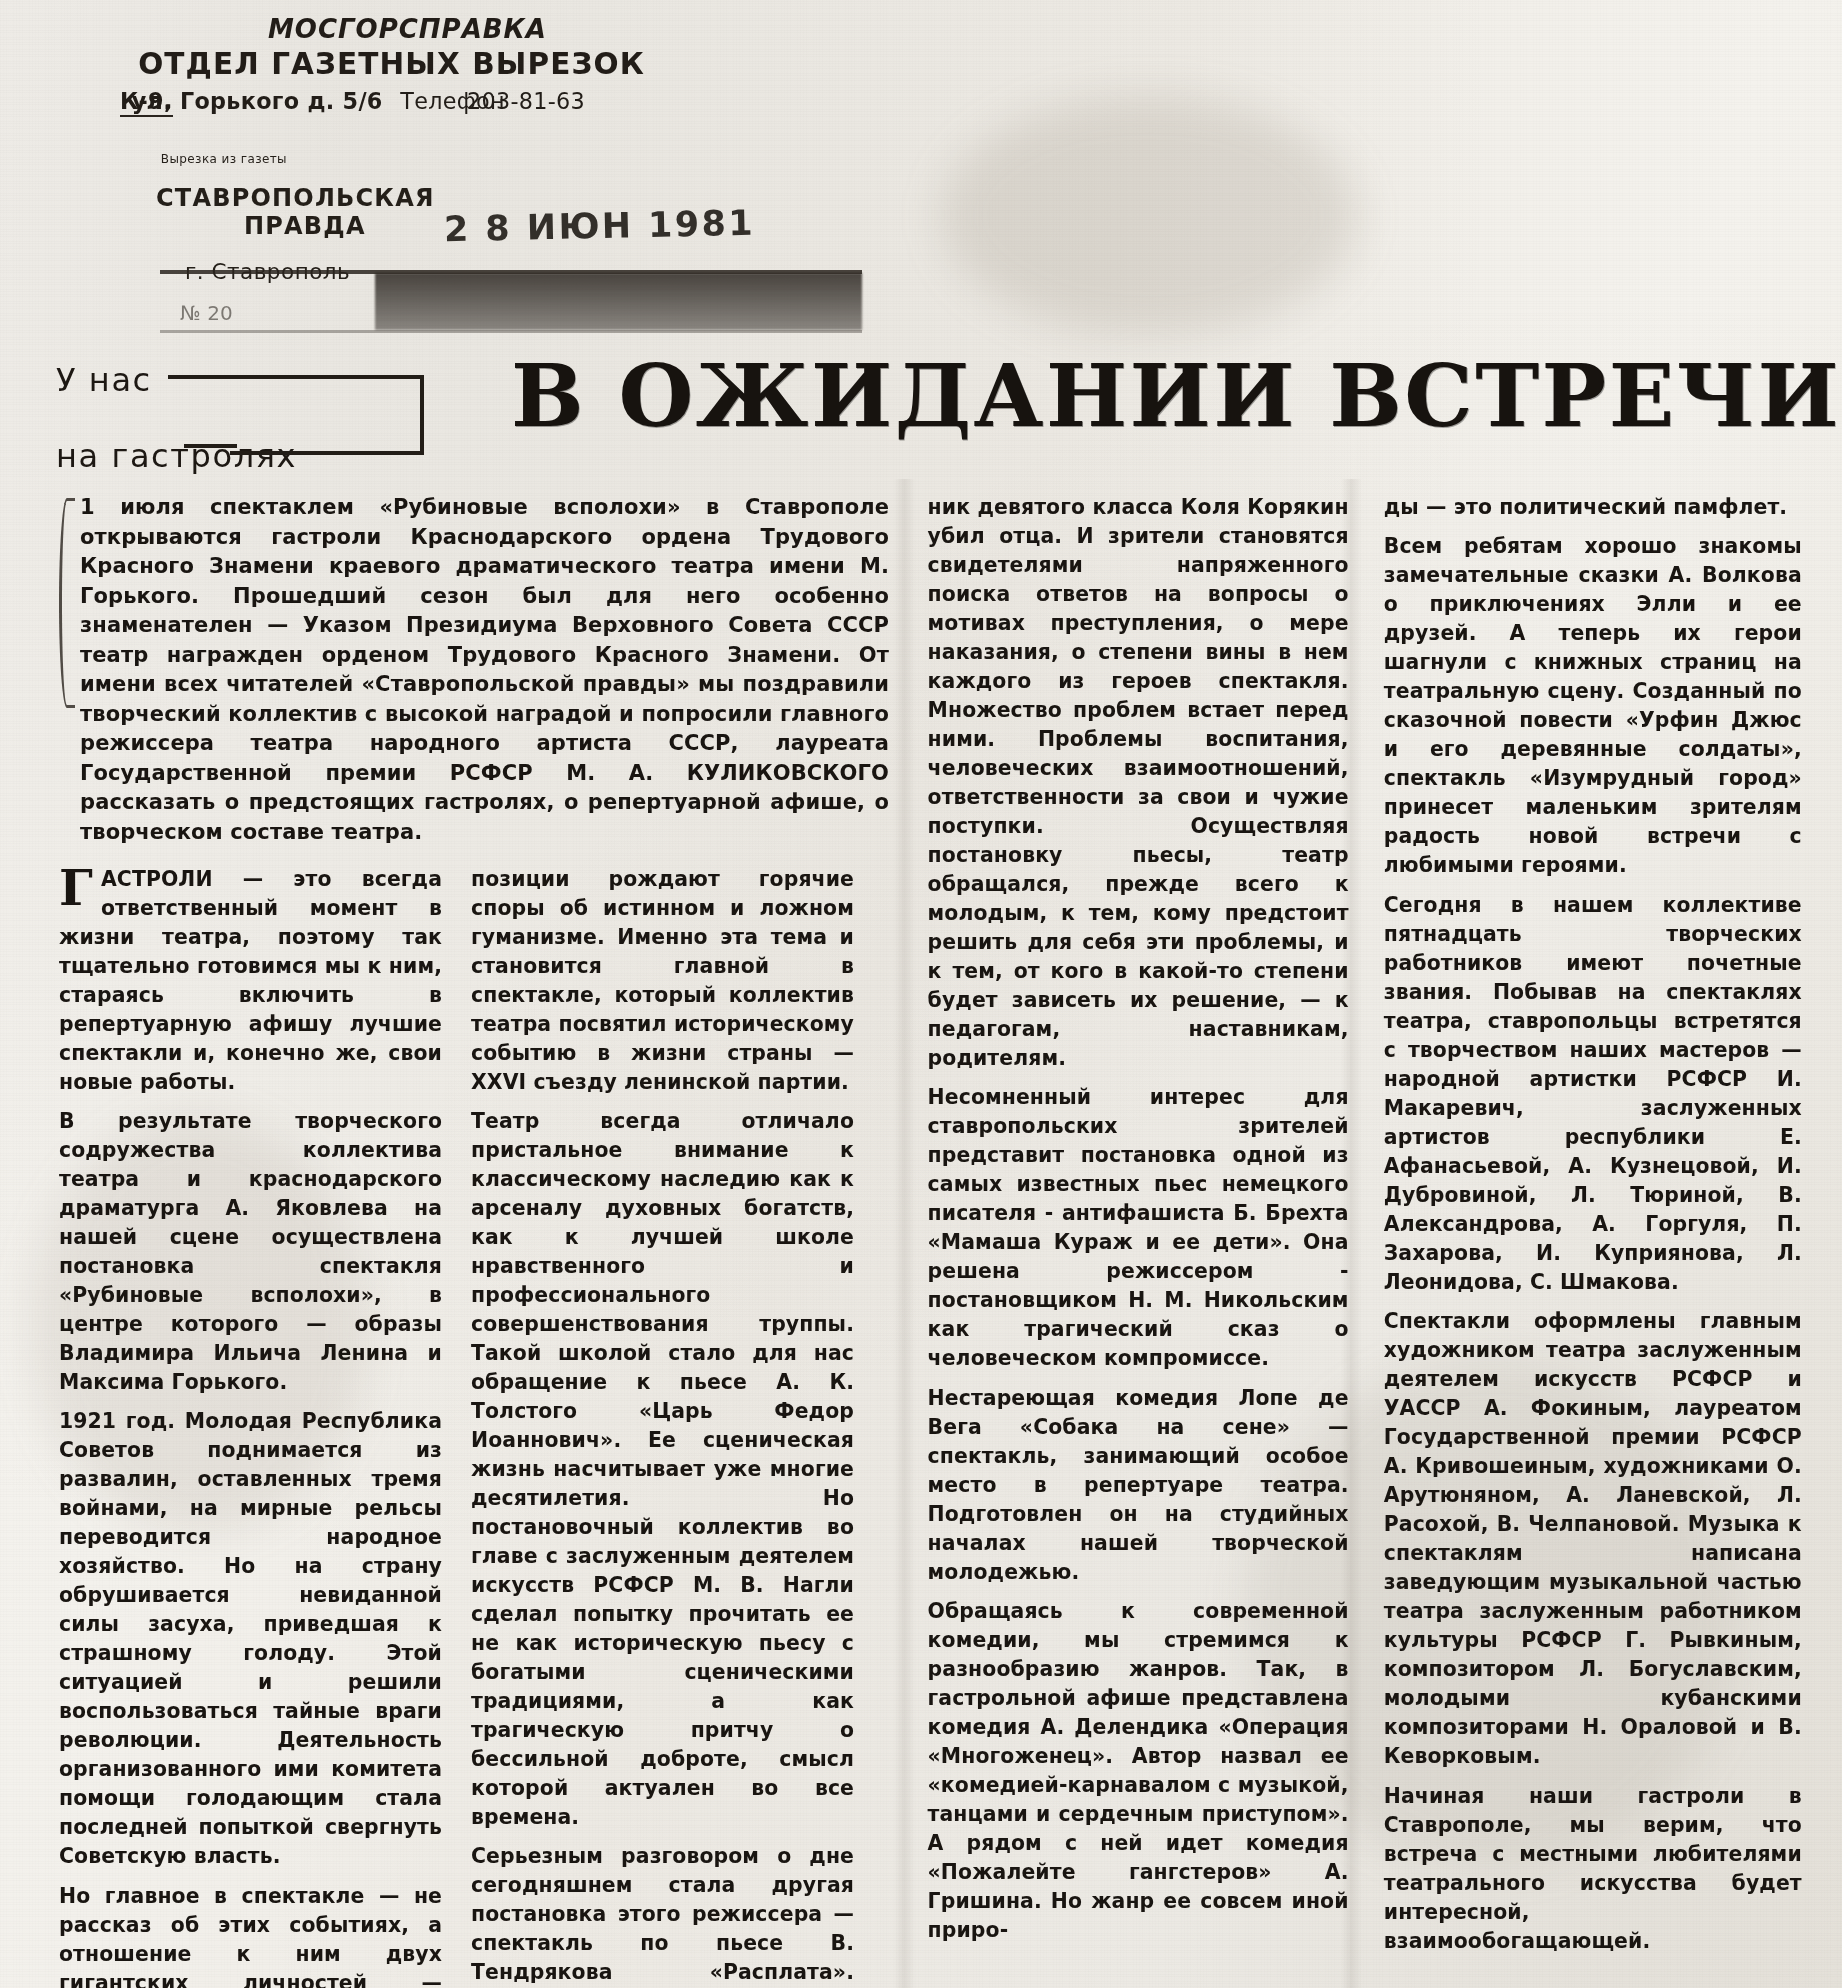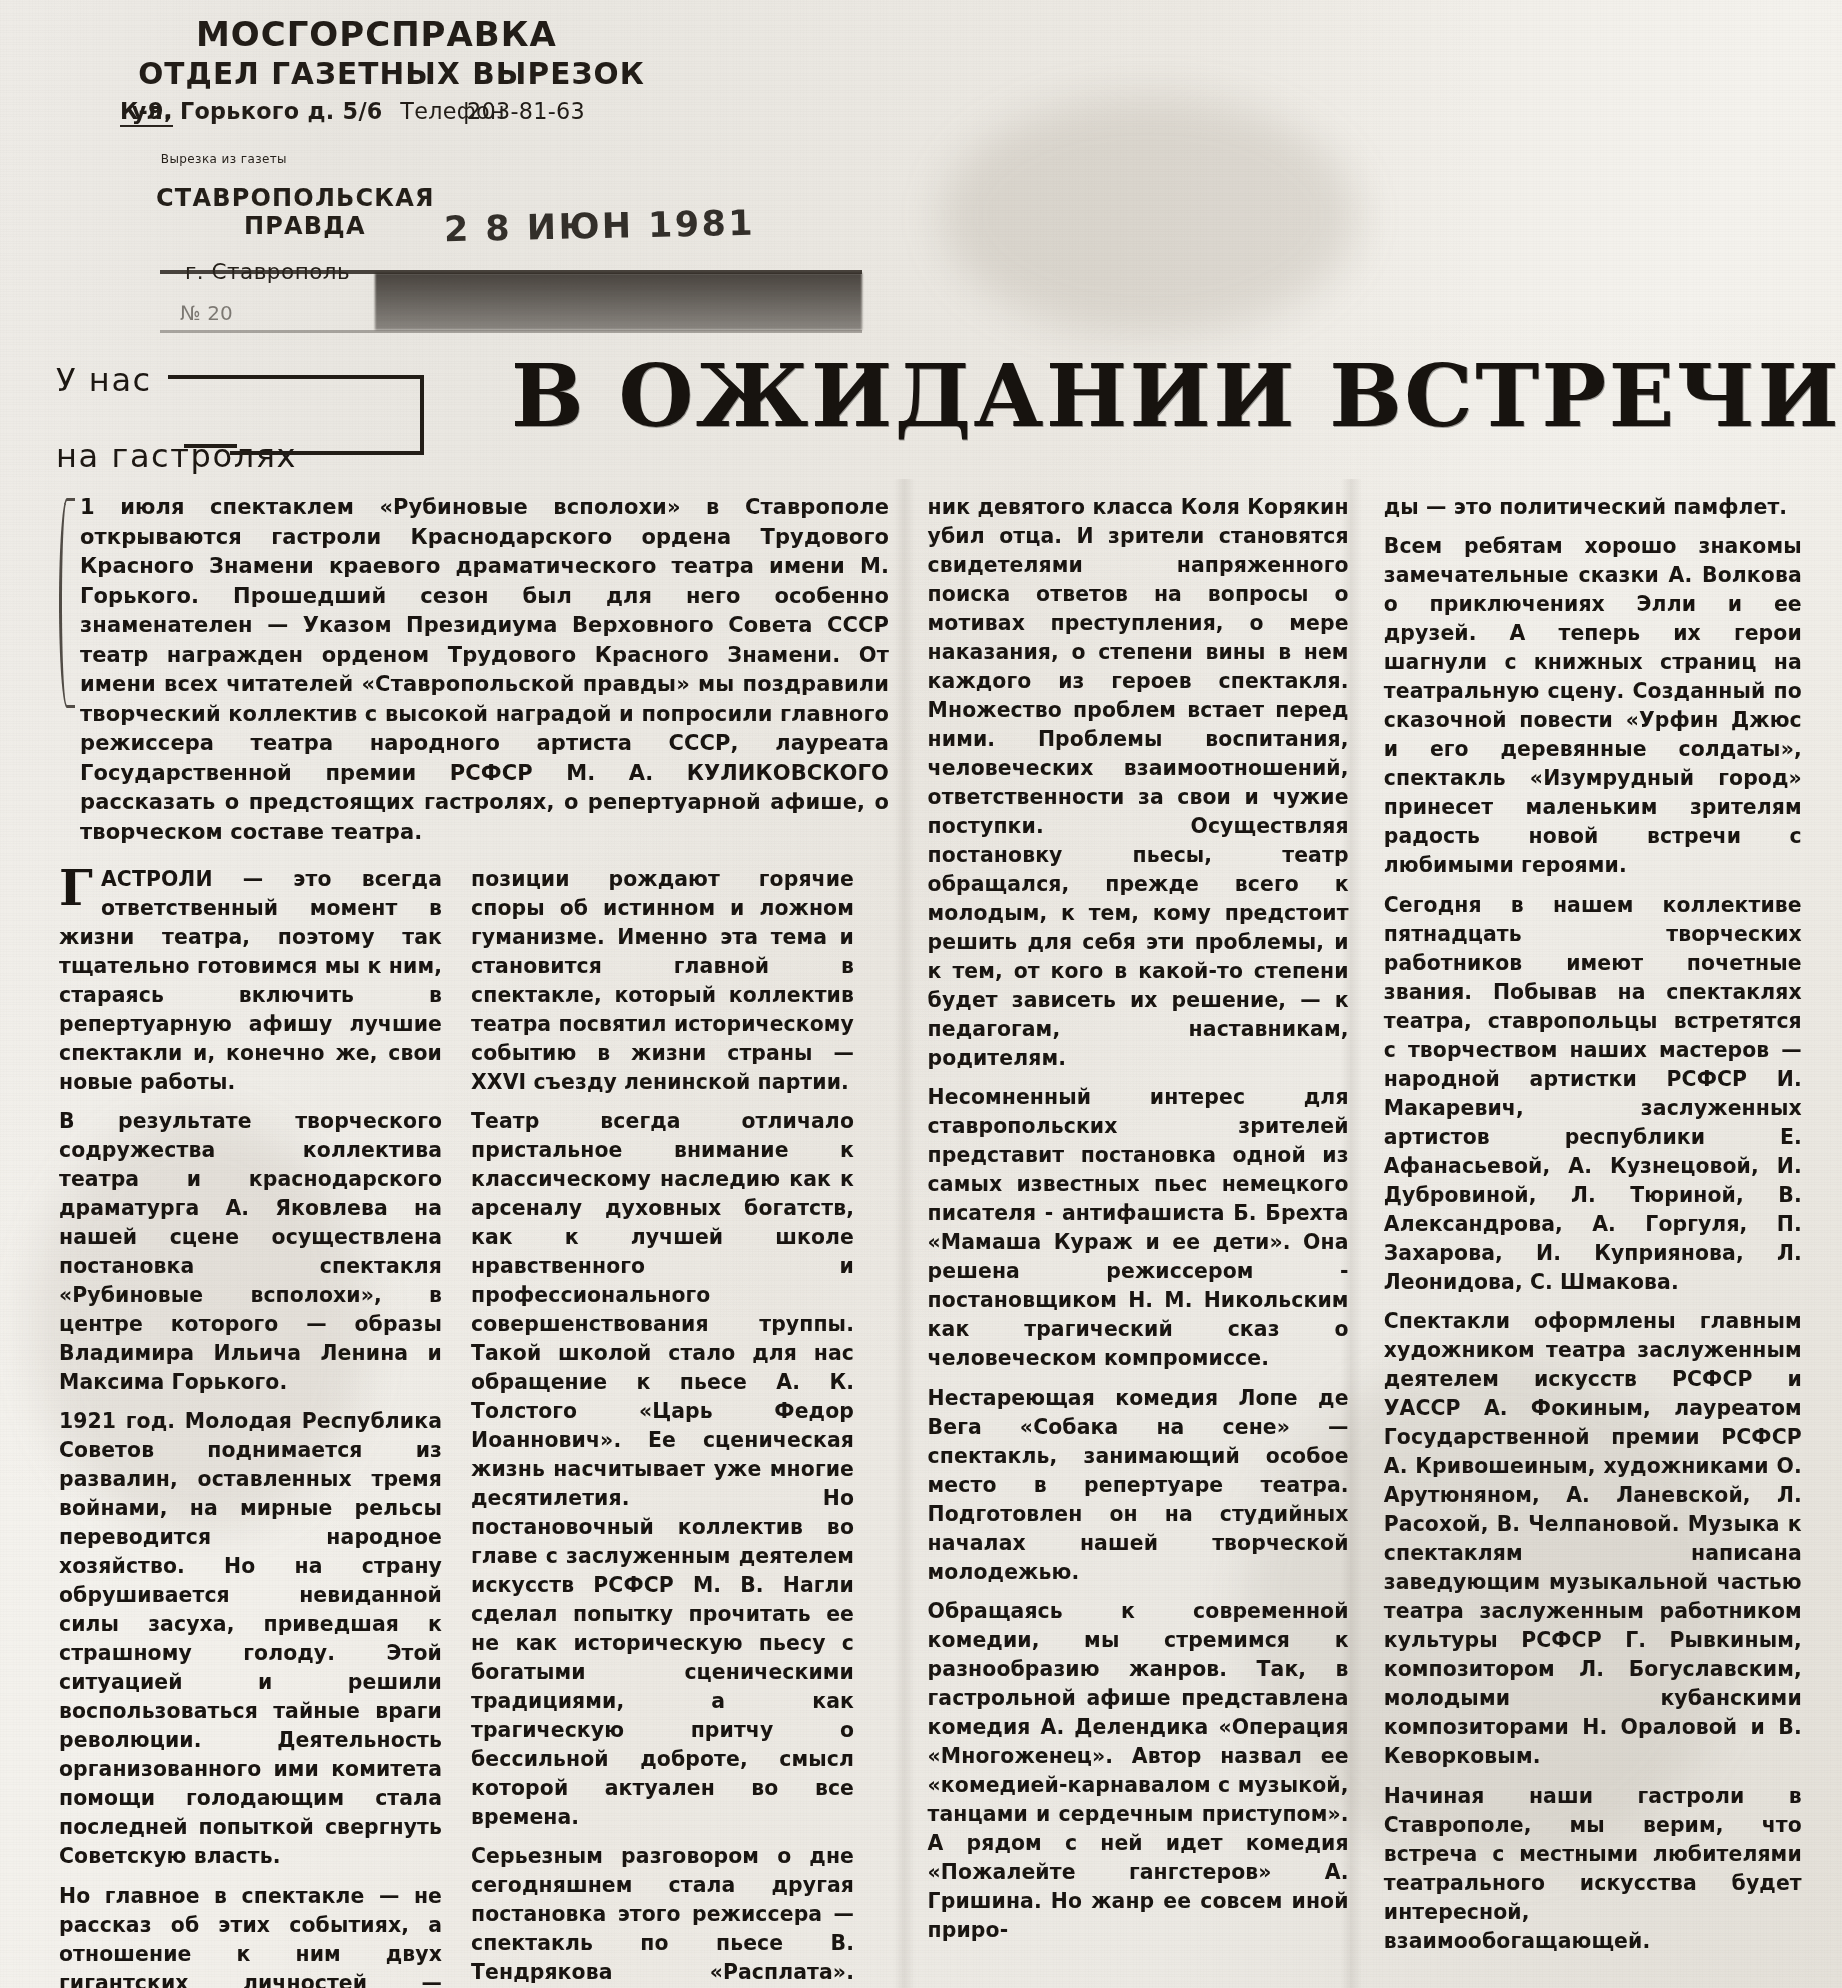--- a/index.html
+++ b/index.html
@@ -45,24 +45,26 @@
   .stamp {
     position: absolute;
     left: 120px;
     top: 14.4px;
     width: 638px;
     color: #221d18;
   }
   .stamp-l1 {
     font-family: "DejaVu Sans", sans-serif;
     font-weight: 700;
-    font-size: 34px;
+    font-size: 26px;
     letter-spacing: 1px;
+    text-align: center;
     width: 423px;
     margin-left: 76px;
+    font-style: italic;
   }
   .stamp-l2 {
     font-family: "DejaVu Sans", sans-serif;
     font-weight: 700;
     font-size: 29.5px;
     letter-spacing: 1.1px;
     text-align: center;
     width: 511px;
     margin-left: 16px;
     margin-top: 2.4px;

